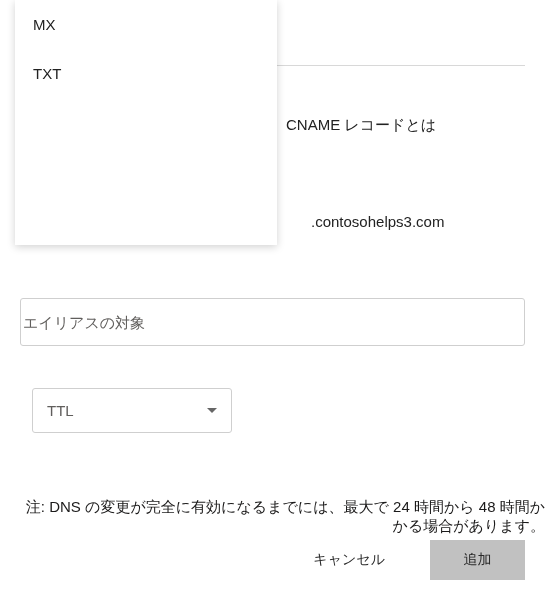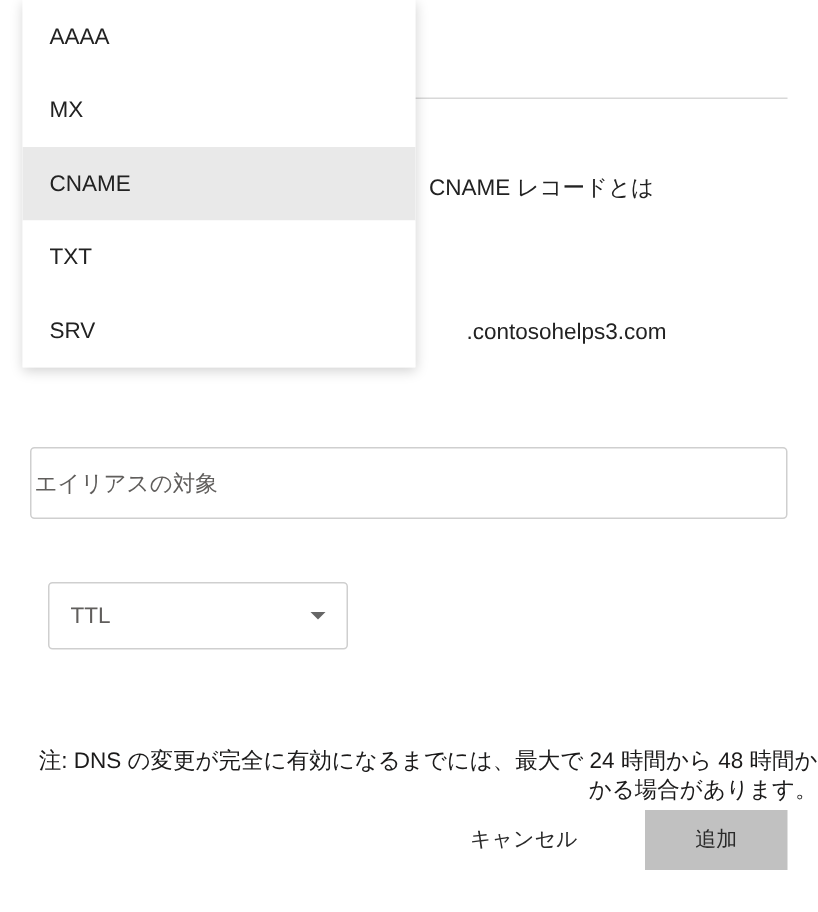--- a/index.html
+++ b/index.html
@@ -158,25 +158,22 @@
   </style>
 </head>
 <body>
 
 <div class="behind-divider"></div>
 <div class="behind-label">CNAME レコードとは</div>
 <div class="behind-domain">.contosohelps3.com</div>
 
 <div class="dropdown-menu">
   <div class="dropdown-scroll">
-    <div class="dropdown-item">AAAA</div>
     <div class="dropdown-item">MX</div>
-    <div class="dropdown-item selected">CNAME</div>
     <div class="dropdown-item">TXT</div>
-    <div class="dropdown-item">SRV</div>
   </div>
 </div>
 
 <div class="main-area">
   <input type="text" class="text-input" placeholder="エイリアスの対象" style="">
 </div>
 
 <div class="ttl-area">
   <div class="ttl-select">
     <span>TTL</span>

